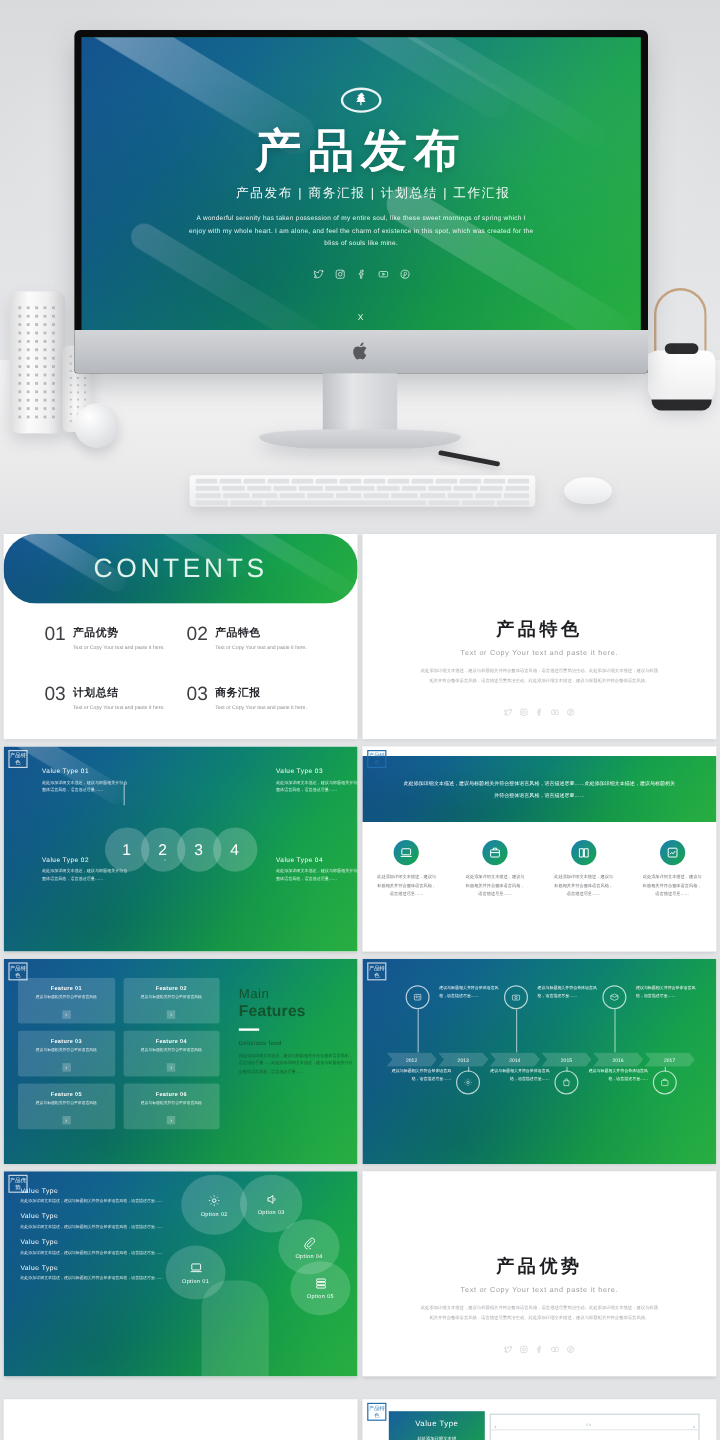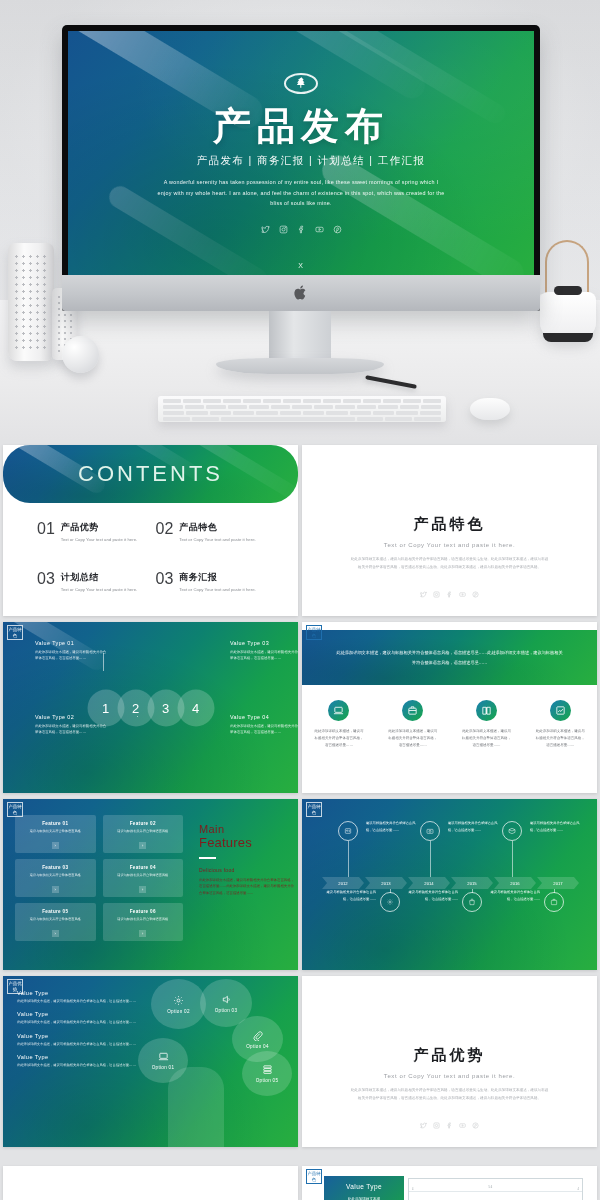--- a/index.html
+++ b/index.html
@@ -152,23 +152,23 @@
 
   
   .fgrid { position:absolute; left:12px; top:16px; width:168px;
       display:grid; grid-template-columns:1fr 1fr; gap:6px 7px; }
   .fcard { height:38px; background:rgba(255,255,255,.16); border-radius:2px;
       display:flex; flex-direction:column; align-items:center; padding-top:6px; position:relative; }
   .fcard h5 { font-size:4.6px; color:#fff; font-weight:700; letter-spacing:.3px; }
   .fcard p { margin-top:3px; font-size:3.2px; color:rgba(255,255,255,.85); }
   .fchev { position:absolute; bottom:4px; width:7px; height:7px; background:rgba(255,255,255,.22);
       display:flex; align-items:center; justify-content:center; font-size:4px; color:#fff; }
-  .fright { position:absolute; left:196px; top:24px; width:95px; color:#7f1d1d; }
+  .fright { position:absolute; left:196px; top:24px; width:95px; color:#14532d; }
   .fright .m1 { font-size:11px; font-weight:300; letter-spacing:.4px; }
-  .fright .m2 { font-size:13px; font-weight:400; letter-spacing:.2px; }
+  .fright .m2 { font-size:13px; font-weight:700; letter-spacing:.2px; }
   .fright .rule { width:17px; height:1.6px; background:#fff; margin:7px 0 8px; }
   .fright .sub { font-size:5px; letter-spacing:.3px; margin-bottom:4px; }
   .fright .body { font-size:3.4px; line-height:2; opacity:.9; }
 
   
   .tl-track { position:absolute; left:20px; top:78px; width:258px; height:12px; display:flex; }
   .tl-chev { flex:1; height:12px; display:flex; align-items:center; justify-content:center;
       color:#fff; font-size:4.2px; background:rgba(255,255,255,.16);
       clip-path: polygon(0 0, calc(100% - 5px) 0, 100% 50%, calc(100% - 5px) 100%, 0 100%, 5px 50%);
       margin-right:1px; }

